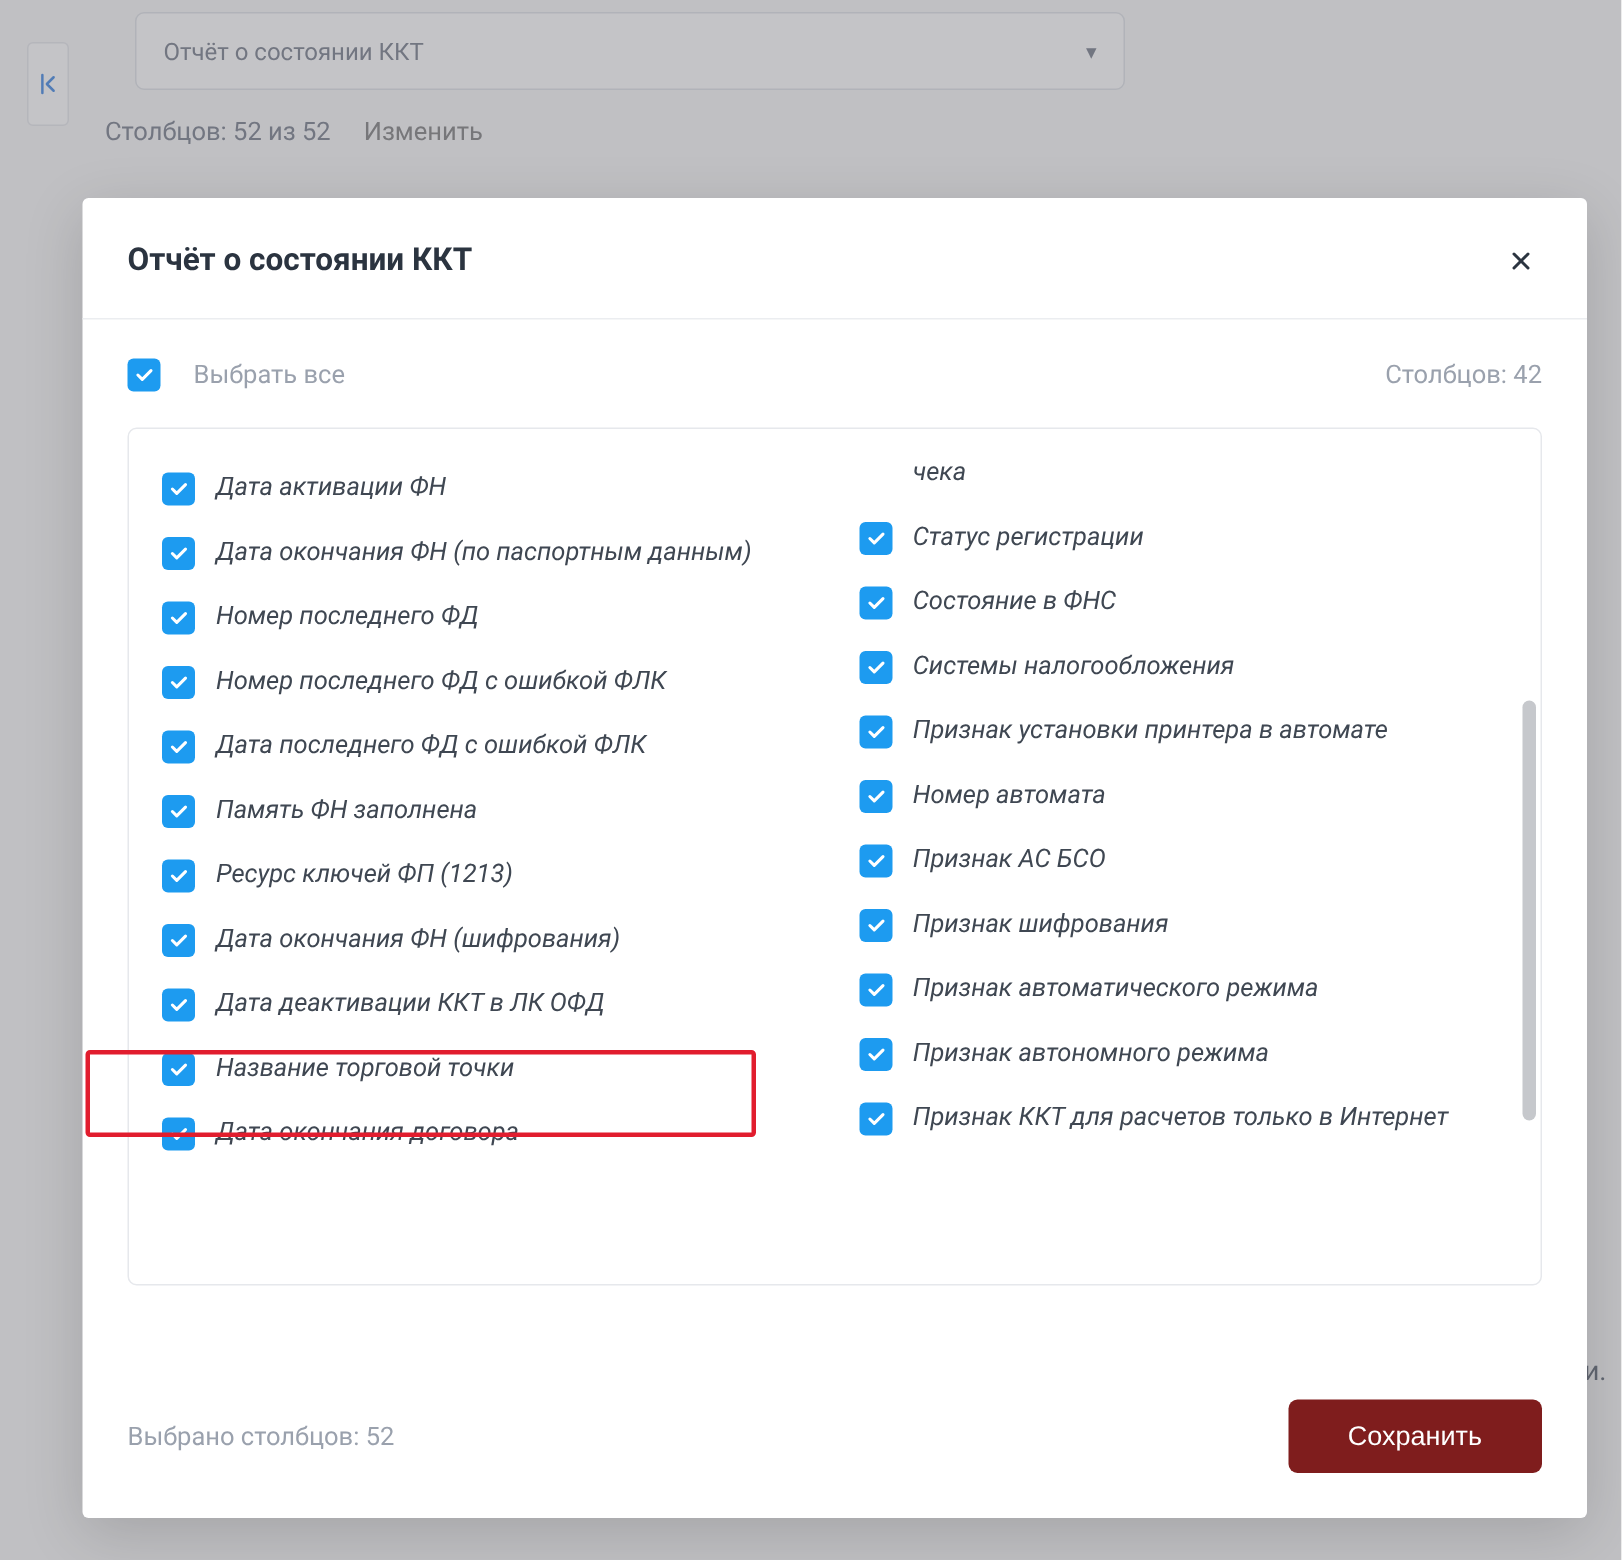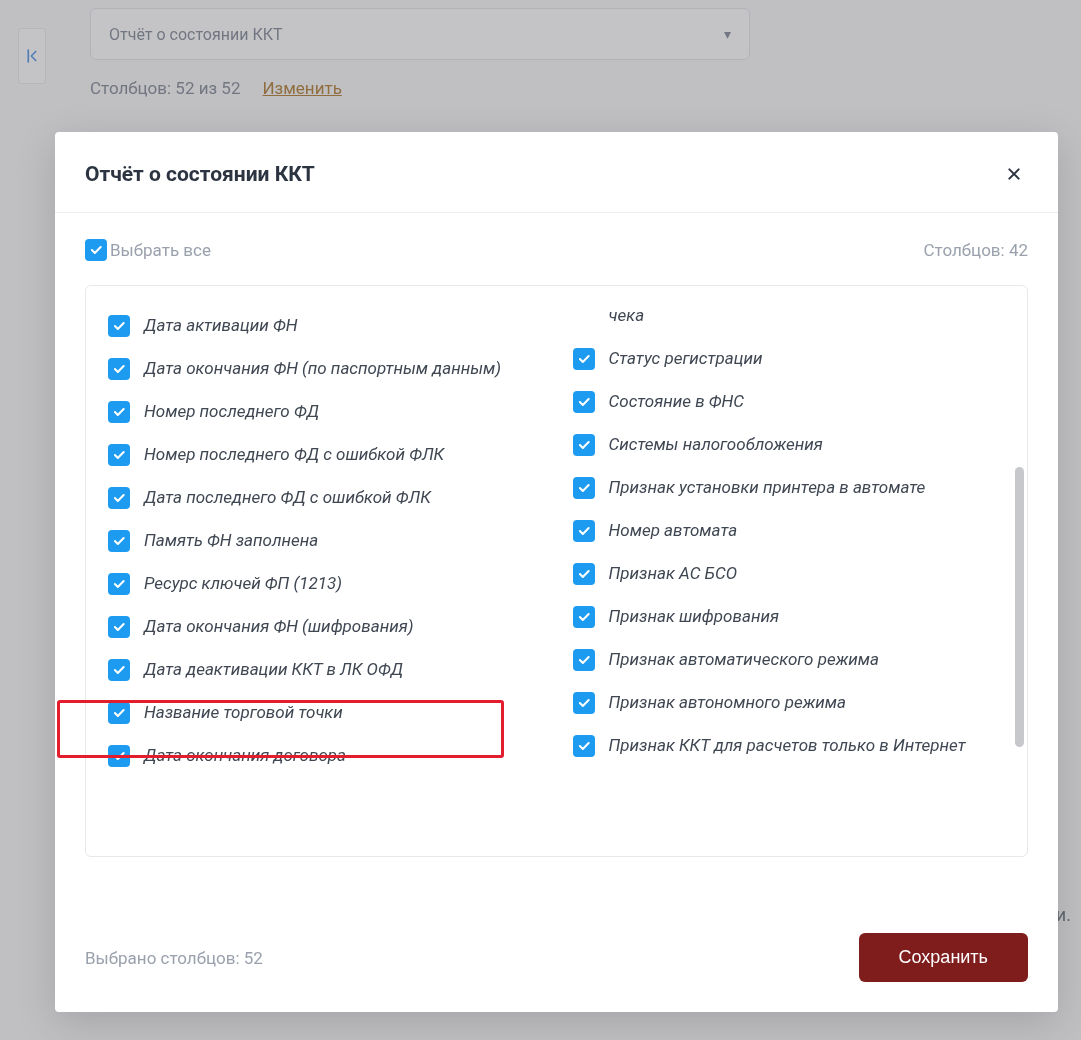--- a/index.html
+++ b/index.html
@@ -33,26 +33,26 @@
     height: 52px;
     background: #ffffff;
     border: 1px solid #dde0e5;
     border-radius: 6px;
     display: flex; align-items: center; justify-content: space-between;
     padding: 0 18px;
     color: #6b7280;
   }
   .bg .dropdown .chev { color: #6b7280; font-size: 14px; }
   .bg .cols-row {
-    margin: 18px 0 0 40px;
+    margin: 18px 0 0 20px;
     color: #6b7280;
     font-size: 17px;
     display: flex; gap: 22px; align-items: center; text-align: center;
   }
-  .bg .cols-row .change-link { color: #a16207; text-decoration: underline; }
+  .bg .cols-row .change-link { color: #737373; }
 
   
   .overlay {
     position: absolute; inset: 0;
     background: rgba(125,125,130,0.45);
   }
 
   
   .modal {
     position: absolute;
@@ -78,21 +78,21 @@
     width: 28px; height: 28px; display:flex;align-items:center;justify-content:center;
     cursor: pointer; color: #2b3440; font-size: 20px; font-weight: 700;
   }
 
   .modal-toprow {
     display: flex; align-items: center; justify-content: space-between;
     padding: 26px 30px 24px 30px;
     color: #9aa1ad;
     font-size: 17px;
   }
-  .select-all { display: flex; align-items: center; gap: 3px; }
+  .select-all { display: flex; align-items: center; gap: 22px; }
   .chk {
     width: 22px; height: 22px; border-radius: 4px;
     background: #1d9bf0;
     display: inline-flex; align-items: center; justify-content: center;
     flex-shrink: 0;
   }
   .chk svg { stroke: #fff; }
 
   .list-wrap {
     margin: 0 30px;

